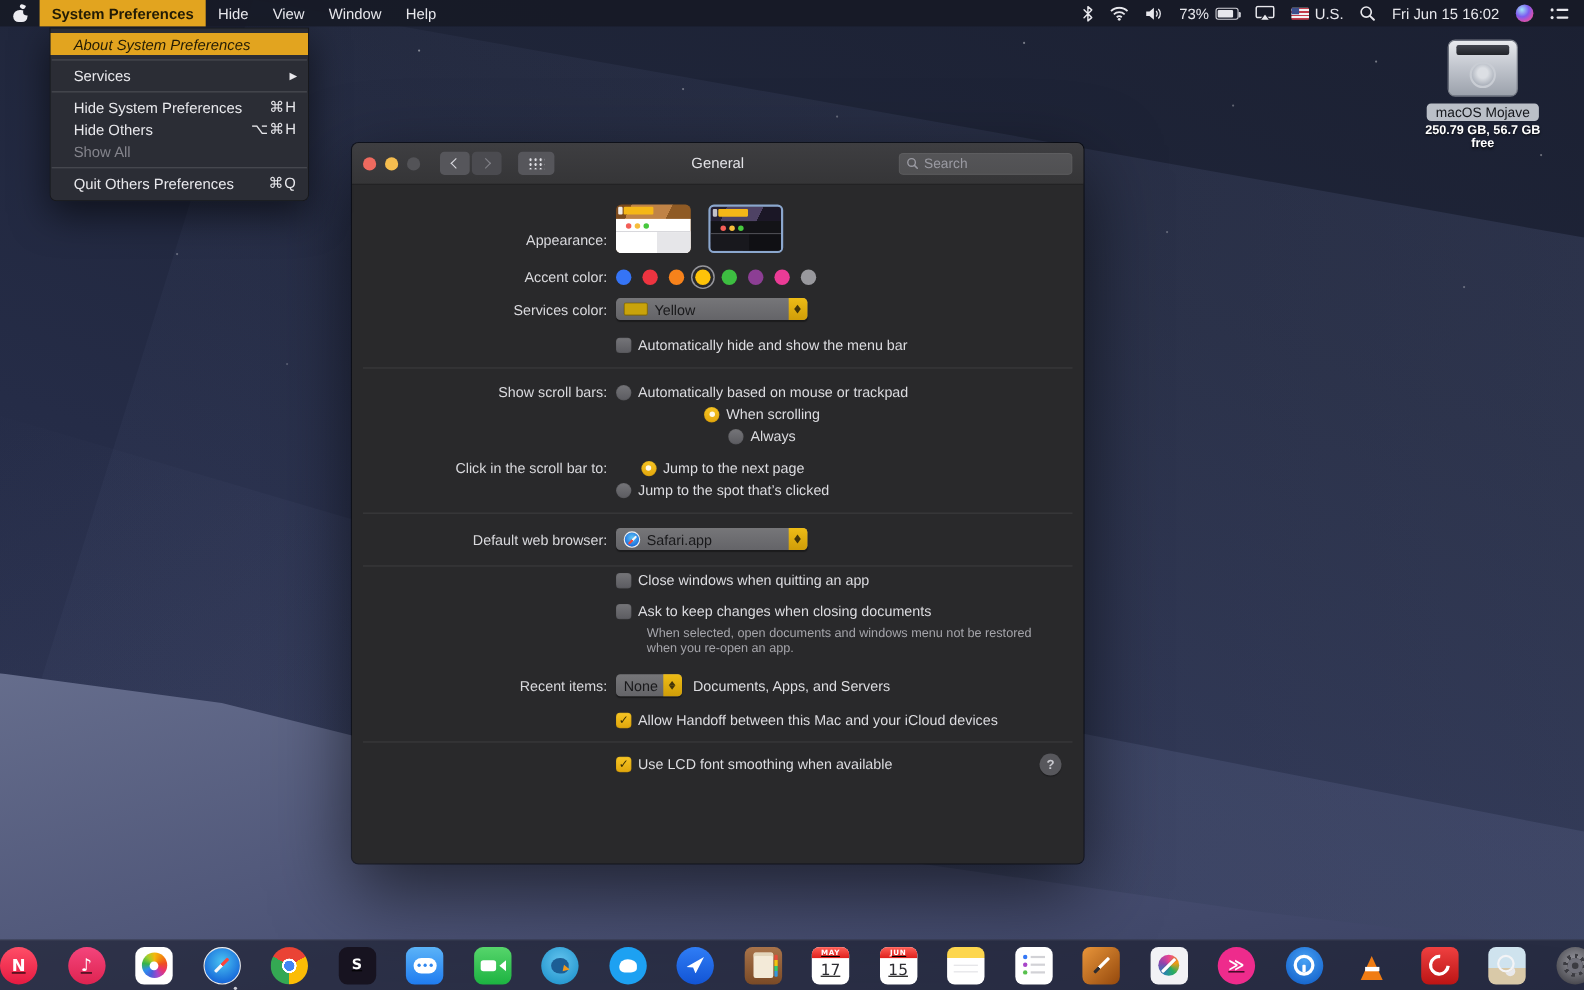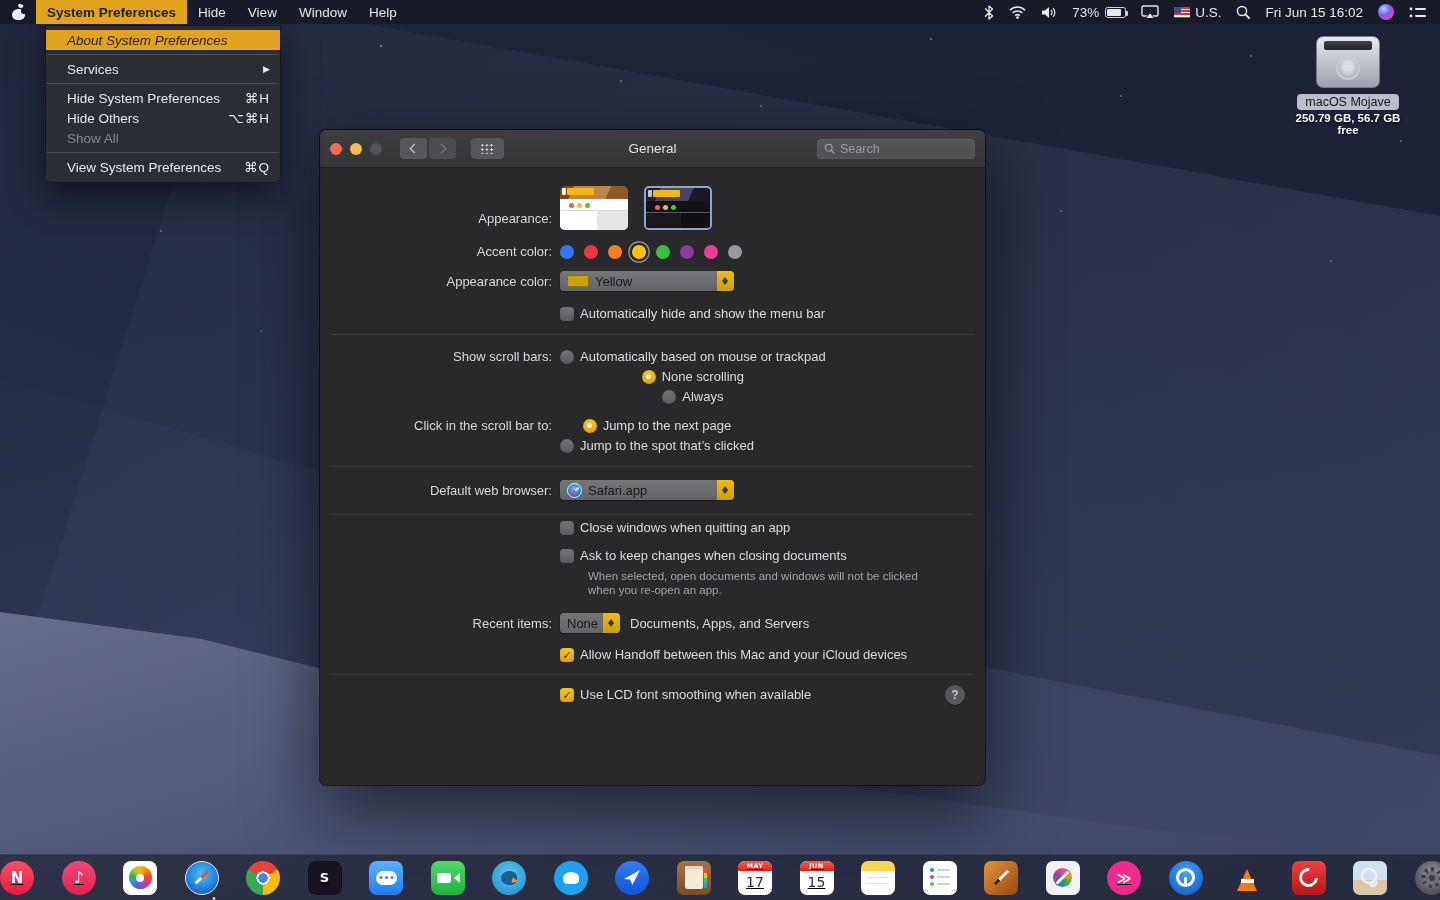--- a/index.html
+++ b/index.html
@@ -429,21 +429,21 @@
       </div>
       <div class="menu-item">
         <span class="mi-label">Hide Others</span>
         <span class="mi-short">⌥⌘H</span>
       </div>
       <div class="menu-item disabled">
         <span class="mi-label">Show All</span>
       </div>
       <div class="menu-sep"></div>
       <div class="menu-item">
-        <span class="mi-label">View System Preferences</span>
+        <span class="mi-label">Quit Others Preferences</span>
         <span class="mi-short">⌘Q</span>
       </div>
     </div>
 
   <div id="drive-icon">
     <div class="drive"></div>
     <div><span class="drive-label">macOS Mojave</span></div>
     <div class="drive-info">250.79 GB, 56.7 GB free</div>
   </div>
 
@@ -499,21 +499,21 @@
             <span class="swatch" style="background: rgb(247, 130, 27);"></span>
             <span class="swatch sel" style="background: rgb(254, 195, 9);"></span>
             <span class="swatch" style="background: rgb(61, 190, 65);"></span>
             <span class="swatch" style="background: rgb(140, 62, 148);"></span>
             <span class="swatch" style="background: rgb(235, 59, 150);"></span>
             <span class="swatch" style="background: rgb(152, 152, 157);"></span>
           </div>
       </div>
 
       <div class="row pop-row">
-        <div class="row-label">Appearance color:</div>
+        <div class="row-label">Services color:</div>
         <div class="ctrl">
           <div class="popup">
             <span class="hl-swatch"></span>
             <span>Yellow</span>
             <span class="cap"></span>
           </div>
         </div>
       </div>
 
 
@@ -529,21 +529,21 @@
 
       <div class="row group-row" style="margin-top:14px">
         <div class="row-label">Show scroll bars:</div>
         <div class="ctrl radio-stack" id="scrollbars-group">
             <div class="radio-row">
               <span class="radio"></span>
               <span>Automatically based on mouse or trackpad</span>
             </div>
             <div class="radio-row">
               <span class="radio sel"></span>
-              <span>None scrolling</span>
+              <span>When scrolling</span>
             </div>
             <div class="radio-row">
               <span class="radio"></span>
               <span>Always</span>
             </div>
           </div>
       </div>
 
       <div class="row group-row" style="margin-top:14px">
         <div class="row-label">Click in the scroll bar to:</div>
@@ -581,21 +581,21 @@
           <span>Close windows when quitting an app</span>
         </div>
       </div>
       <div class="row" style="margin-top:13px">
         <div class="row-label"></div>
         <div class="ctrl">
           <span class="cb"></span>
           <span>Ask to keep changes when closing documents</span>
         </div>
       </div>
-      <div class="note">When selected, open documents and windows will not be clicked when you re-open an app.</div>
+      <div class="note">When selected, open documents and windows menu not be restored when you re-open an app.</div>
 
       <div class="row" style="margin-top:16px">
         <div class="row-label">Recent items:</div>
         <div class="ctrl">
           <div class="popup popup-small">
             <span>None</span>
             <span class="cap"></span>
           </div>
           <span class="recent-suffix">Documents, Apps, and Servers</span>
         </div>

